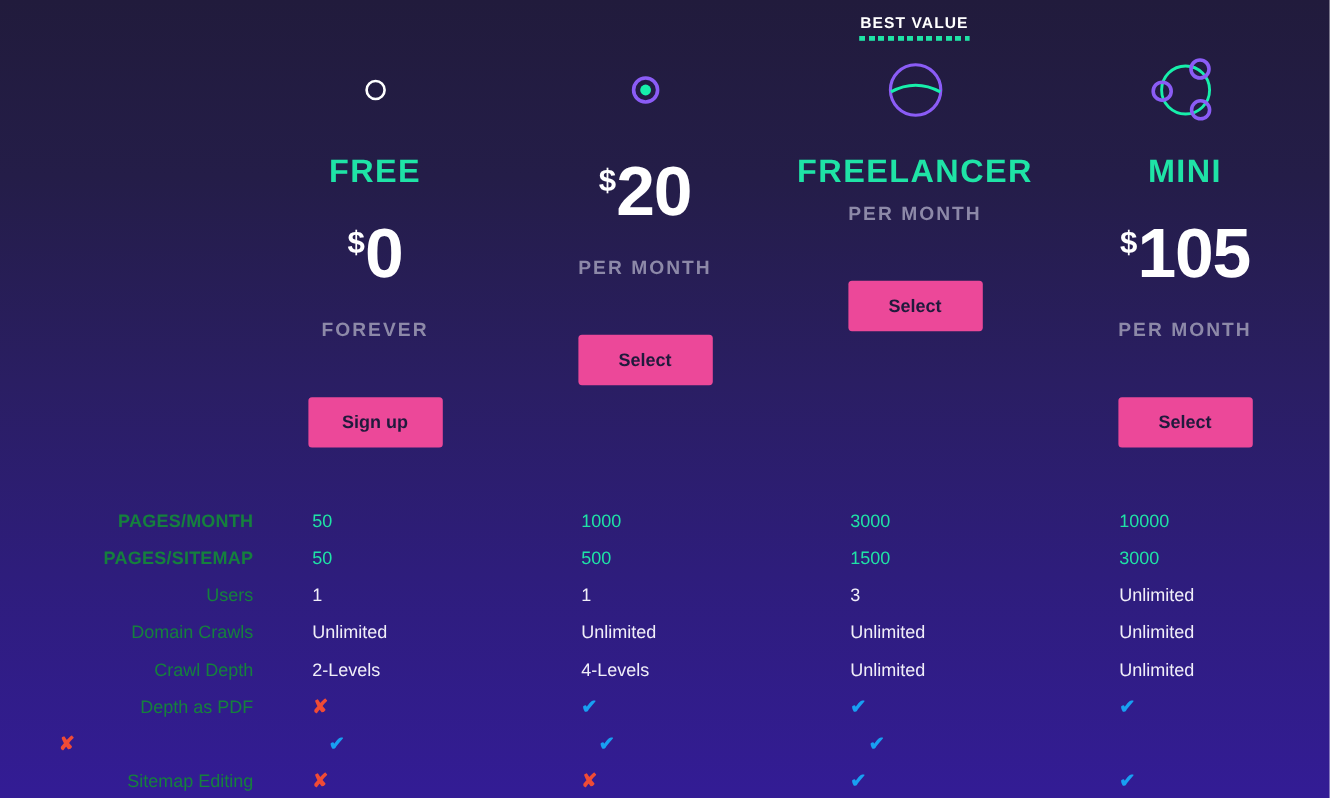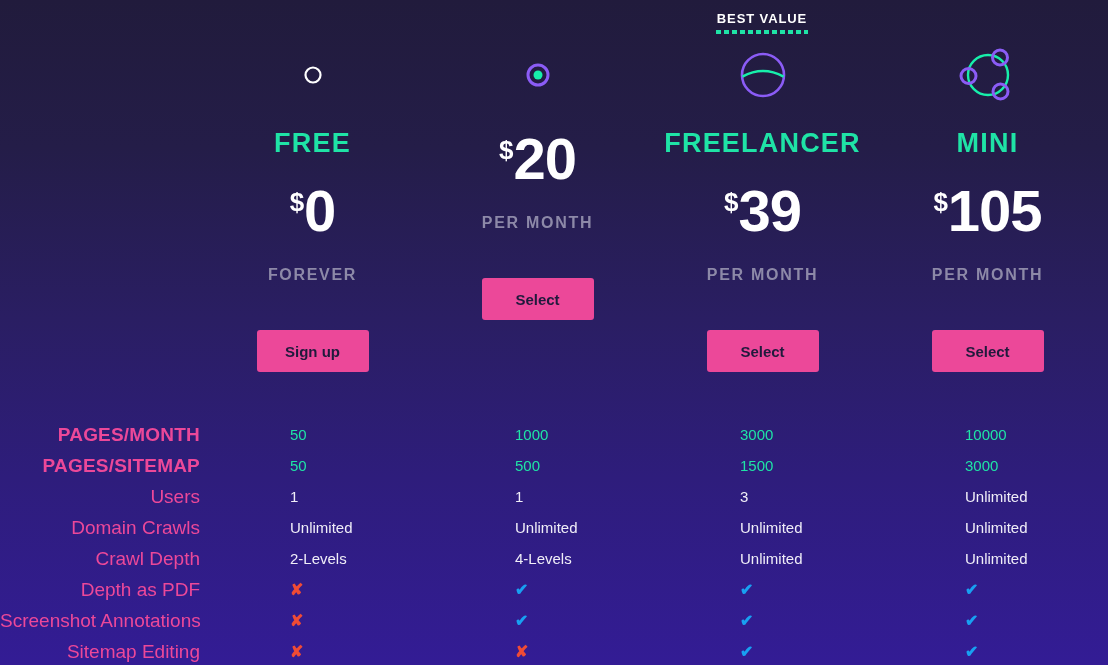--- a/index.html
+++ b/index.html
@@ -133,32 +133,33 @@
     width: 1108px;
   }
   .feature-row {
     display: flex;
     align-items: center;
     height: 31px;
   }
   .feature-label {
     width: 200px;
     text-align: right;
-    font-size: 19px;
-    color: #ec4899;
+    font-size: 15px;
+    color: #15803d;
     white-space: nowrap;
     line-height: 18px;
+    margin-left: 12px;
   }
   .feature-row.caps .feature-label {
     font-weight: bold;
     letter-spacing: 0.2px;
   }
   .feature-cell {
     width: 225px;
-    padding-left: 90px;
+    padding-left: 49px;
     box-sizing: border-box;
     font-size: 15px;
     color: #f0eef8;
     white-space: nowrap;
     line-height: 18px;
   }
   .feature-cell.accent {
     color: #1fe3a6;
   }
   .mark {
@@ -214,23 +215,20 @@
     </div>
 
     <div class="plan">
       <div class="plan-icon">
         <svg width="56" height="56" viewBox="0 0 56 56">
           <circle cx="28" cy="28" r="21" fill="none" stroke="#8b5cf6" stroke-width="2.6"></circle>
           <path d="M 7.4 29.6 Q 28 18.5 48.6 29.6" fill="none" stroke="#17efab" stroke-width="2.6"></path>
         </svg>
       </div>
       <div class="plan-name">FREELANCER</div>
-      <div class="plan-price">
-        <span class="price-currency">$</span><span class="price-amount">39</span>
-      </div>
       <div class="plan-period">PER MONTH</div>
       <div class="plan-cta-wrap">
         <button class="plan-cta">Select</button>
       </div>
     </div>
 
     <div class="plan">
       <div class="plan-icon">
         <svg width="60" height="60" viewBox="0 0 60 60">
           <circle cx="30" cy="30" r="20" fill="none" stroke="#17efab" stroke-width="2.4"></circle>
@@ -288,21 +286,20 @@
         <div class="feature-cell">Unlimited</div>
       </div>
       <div class="feature-row">
         <div class="feature-label">Depth as PDF</div>
         <div class="feature-cell"><span class="mark no">✘</span></div>
         <div class="feature-cell"><span class="mark yes">✔</span></div>
         <div class="feature-cell"><span class="mark yes">✔</span></div>
         <div class="feature-cell"><span class="mark yes">✔</span></div>
       </div>
       <div class="feature-row">
-        <div class="feature-label">Screenshot Annotations</div>
         <div class="feature-cell"><span class="mark no">✘</span></div>
         <div class="feature-cell"><span class="mark yes">✔</span></div>
         <div class="feature-cell"><span class="mark yes">✔</span></div>
         <div class="feature-cell"><span class="mark yes">✔</span></div>
       </div>
       <div class="feature-row">
         <div class="feature-label">Sitemap Editing</div>
         <div class="feature-cell"><span class="mark no">✘</span></div>
         <div class="feature-cell"><span class="mark no">✘</span></div>
         <div class="feature-cell"><span class="mark yes">✔</span></div>

